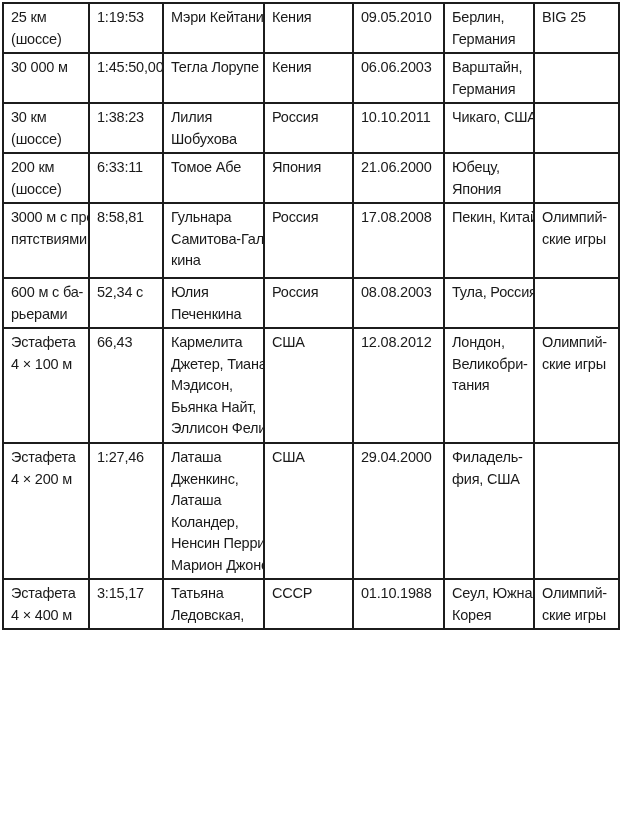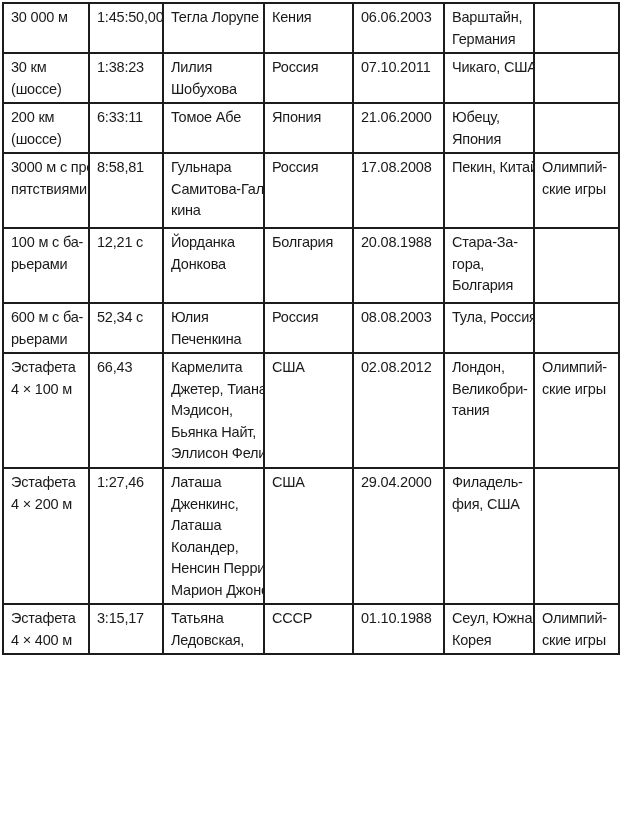--- a/index.html
+++ b/index.html
@@ -43,38 +43,49 @@
   <colgroup>
     <col class="c-event">
       <col class="c-result">
       <col class="c-athlete">
       <col class="c-country">
       <col class="c-date">
       <col class="c-location">
       <col class="c-notes">
   </colgroup>
   <tbody>
+    <tr style="height:47px">
+      <td>25 км
+(шоссе)</td>
+      <td>1:19:53</td>
+      <td>Мэри Кейтани</td>
+      <td>Кения</td>
+      <td>09.05.2010</td>
+      <td>Берлин,
+Германия</td>
+      <td>BIG 25</td>
+    </tr>
     <tr style="height:46px">
       <td>30 000 м</td>
       <td>1:45:50,00</td>
       <td>Тегла Лорупе</td>
       <td>Кения</td>
       <td>06.06.2003</td>
       <td>Варштайн,
 Германия</td>
       <td></td>
     </tr>
     <tr style="height:47px">
       <td>30 км
 (шоссе)</td>
       <td>1:38:23</td>
       <td>Лилия
 Шобухова</td>
       <td>Россия</td>
-      <td>07.10.2011</td>
+      <td>10.10.2011</td>
       <td>Чикаго, США</td>
       <td></td>
     </tr>
     <tr style="height:47px">
       <td>200 км
 (шоссе)</td>
       <td>6:33:11</td>
       <td>Томое Абе</td>
       <td>Япония</td>
       <td>21.06.2000</td>
@@ -88,33 +99,20 @@
       <td>8:58,81</td>
       <td>Гульнара
 Самитова-Гал-
 кина</td>
       <td>Россия</td>
       <td>17.08.2008</td>
       <td>Пекин, Китай</td>
       <td>Олимпий-
 ские игры</td>
     </tr>
-    <tr style="height:75px">
-      <td>100 м с ба-
-рьерами</td>
-      <td>12,21 с</td>
-      <td>Йорданка
-Донкова</td>
-      <td>Болгария</td>
-      <td>20.08.1988</td>
-      <td>Стара-За-
-гора,
-Болгария</td>
-      <td></td>
-    </tr>
     <tr style="height:47px">
       <td>600 м с ба-
 рьерами</td>
       <td>52,34 с</td>
       <td>Юлия
 Печенкина</td>
       <td>Россия</td>
       <td>08.08.2003</td>
       <td>Тула, Россия</td>
       <td></td>
@@ -122,21 +120,21 @@
     <tr style="height:115px">
       <td>Эстафета
 4 × 100 м</td>
       <td>66,43</td>
       <td>Кармелита
 Джетер, Тиана
 Мэдисон,
 Бьянка Найт,
 Эллисон Феликс</td>
       <td>США</td>
-      <td>02.08.2012</td>
+      <td>12.08.2012</td>
       <td>Лондон,
 Великобри-
 тания</td>
       <td>Олимпий-
 ские игры</td>
     </tr>
     <tr style="height:129px">
       <td>Эстафета
 4 × 200 м</td>
       <td>1:27,46</td>

